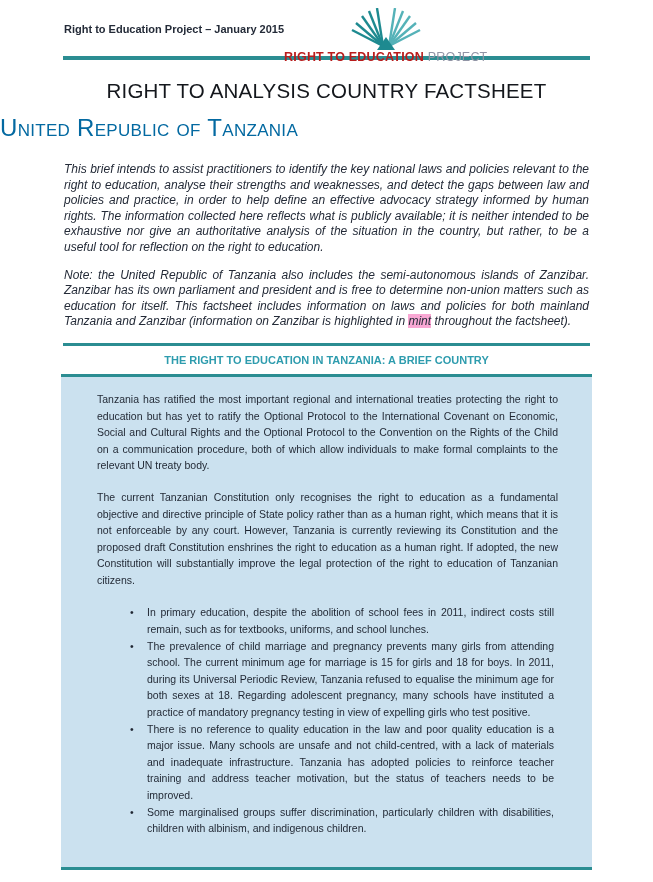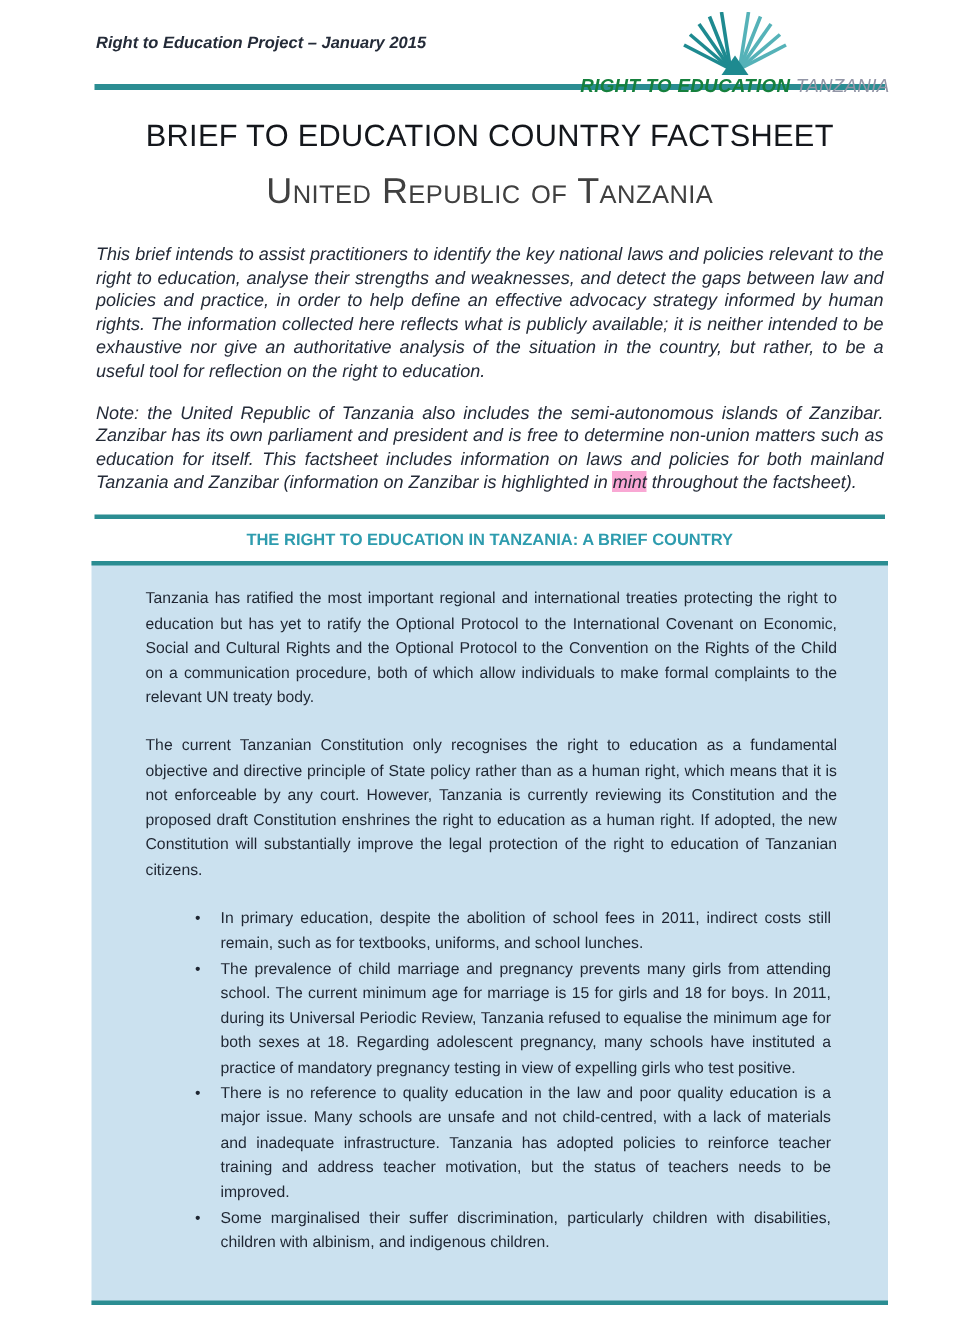--- a/index.html
+++ b/index.html
@@ -2,34 +2,34 @@
 <html><head>
 <meta charset="utf-8">
 <style>
   html,body { margin:0; padding:0; background:#ffffff; }
   .page {
     position:relative; width:653px; height:882px; margin:0 auto;
     background:#ffffff; overflow:hidden;
     font-family:"Liberation Sans", sans-serif; color:#232a36;
   }
   
-  .hdr { display:flex; justify-content:space-between; align-items:flex-start;
-         padding:8px 60px 0 64px; height:56px; box-sizing:border-box;font-style:italic; }
+  .hdr { display:flex; justify-content:flex-start; align-items:flex-start;
+         padding:8px 60px 0 64px; height:56px; box-sizing:border-box; }
   .hdr-left { font-size:11px; font-weight:bold; margin-top:15px; color:#242b38; white-space:nowrap; }
   .logo { display:flex; flex-direction:column; align-items:center; }
   .logo-icon { height:42px; }
   .logo-text { font-size:12.5px; margin-top:0; white-space:nowrap; letter-spacing:0.2px; }
-  .logo-main { color:#15803d; font-weight:bold; }
+  .logo-main { color:#b91c1c; font-weight:bold; }
   .logo-suffix { color:#9295a6; font-weight:normal; }
   
   .rule { height:4px; background:#2b8d92; margin:0 63px; }
   .rule.thin { height:3px; }
   
   .title { text-align:center; font-size:20.5px; margin-top:19px; color:#14171c; letter-spacing:0.2px; }
-  .subtitle { text-align:center; font-size:24px; margin-top:11px; color:#404040;
+  .subtitle { text-align:left; font-size:24px; margin-top:11px; color:#0369a1;
               font-variant:small-caps; letter-spacing:0.3px; }
   
   .para { margin:12px 64px 0; font-style:italic; font-size:12px; line-height:15.6px;
           text-align:justify; color:#242b38; }
   .para.first { margin-top:20px; }
   .mint { background:#f9a8d4;font-style:italic; }
   .rule.pre-section { margin-top:13px; }
   .section-title { text-align:center; color:#2e9cae; font-weight:bold; font-size:11px;
                    margin-top:8px; margin-bottom:8px; }
   
@@ -63,41 +63,41 @@
           <line x1="42" y1="38" x2="73" y2="22"></line>
           <line x1="42" y1="38" x2="69" y2="15"></line>
           <line x1="42" y1="38" x2="63" y2="8"></line>
           <line x1="42" y1="38" x2="56" y2="3"></line>
           <line x1="42" y1="38" x2="48" y2="0"></line>
         </g>
         <polygon points="30,42 48,42 39,29" fill="#1e8a90"></polygon>
       </svg>
       <div class="logo-text">
         <span class="logo-main">RIGHT TO EDUCATION</span>
-        <span class="logo-suffix">TANZANIA</span>
+        <span class="logo-suffix">PROJECT</span>
       </div>
     </div>
   </div>
 
   <div class="rule"></div>
 
-  <div class="title">BRIEF TO EDUCATION COUNTRY FACTSHEET</div>
+  <div class="title">RIGHT TO ANALYSIS COUNTRY FACTSHEET</div>
   <div class="subtitle">United Republic of Tanzania</div>
 
   <p class="para first">This brief intends to assist practitioners to identify the key national laws and policies relevant to the right to education, analyse their strengths and weaknesses, and detect the gaps between law and policies and practice, in order to help define an effective advocacy strategy informed by human rights. The information collected here reflects what is publicly available; it is neither intended to be exhaustive nor give an authoritative analysis of the situation in the country, but rather, to be a useful tool for reflection on the right to education.</p>
 
   <p class="para"><span>Note: the United Republic of Tanzania also includes the semi-autonomous islands of Zanzibar. Zanzibar has its own parliament and president and is free to determine non-union matters such as education for itself. This factsheet includes information on laws and policies for both mainland Tanzania and Zanzibar (information on Zanzibar is highlighted in </span><span class="mint">mint</span><span> throughout the factsheet).</span></p>
 
   <div class="rule thin pre-section"></div>
   <div class="section-title">THE RIGHT TO EDUCATION IN TANZANIA: A BRIEF COUNTRY</div>
 
   <div class="analysis">
     <p>Tanzania has ratified the most important regional and international treaties protecting the right to education but has yet to ratify the Optional Protocol to the International Covenant on Economic, Social and Cultural Rights and the Optional Protocol to the Convention on the Rights of the Child on a communication procedure, both of which allow individuals to make formal complaints to the relevant UN treaty body.</p>
     <p>The current Tanzanian Constitution only recognises the right to education as a fundamental objective and directive principle of State policy rather than as a human right, which means that it is not enforceable by any court. However, Tanzania is currently reviewing its Constitution and the proposed draft Constitution enshrines the right to education as a human right. If adopted, the new Constitution will substantially improve the legal protection of the right to education of Tanzanian citizens.</p>
     <ul class="issues">
       <li>In primary education, despite the abolition of school fees in 2011, indirect costs still remain, such as for textbooks, uniforms, and school lunches.</li>
       <li>The prevalence of child marriage and pregnancy prevents many girls from attending school. The current minimum age for marriage is 15 for girls and 18 for boys. In 2011, during its Universal Periodic Review, Tanzania refused to equalise the minimum age for both sexes at 18. Regarding adolescent pregnancy, many schools have instituted a practice of mandatory pregnancy testing in view of expelling girls who test positive.</li>
       <li>There is no reference to quality education in the law and poor quality education is a major issue. Many schools are unsafe and not child-centred, with a lack of materials and inadequate infrastructure. Tanzania has adopted policies to reinforce teacher training and address teacher motivation, but the status of teachers needs to be improved.</li>
-      <li>Some marginalised their suffer discrimination, particularly children with disabilities, children with albinism, and indigenous children.</li>
+      <li>Some marginalised groups suffer discrimination, particularly children with disabilities, children with albinism, and indigenous children.</li>
     </ul>
   </div>
 
 </div>
 
 </body></html>

